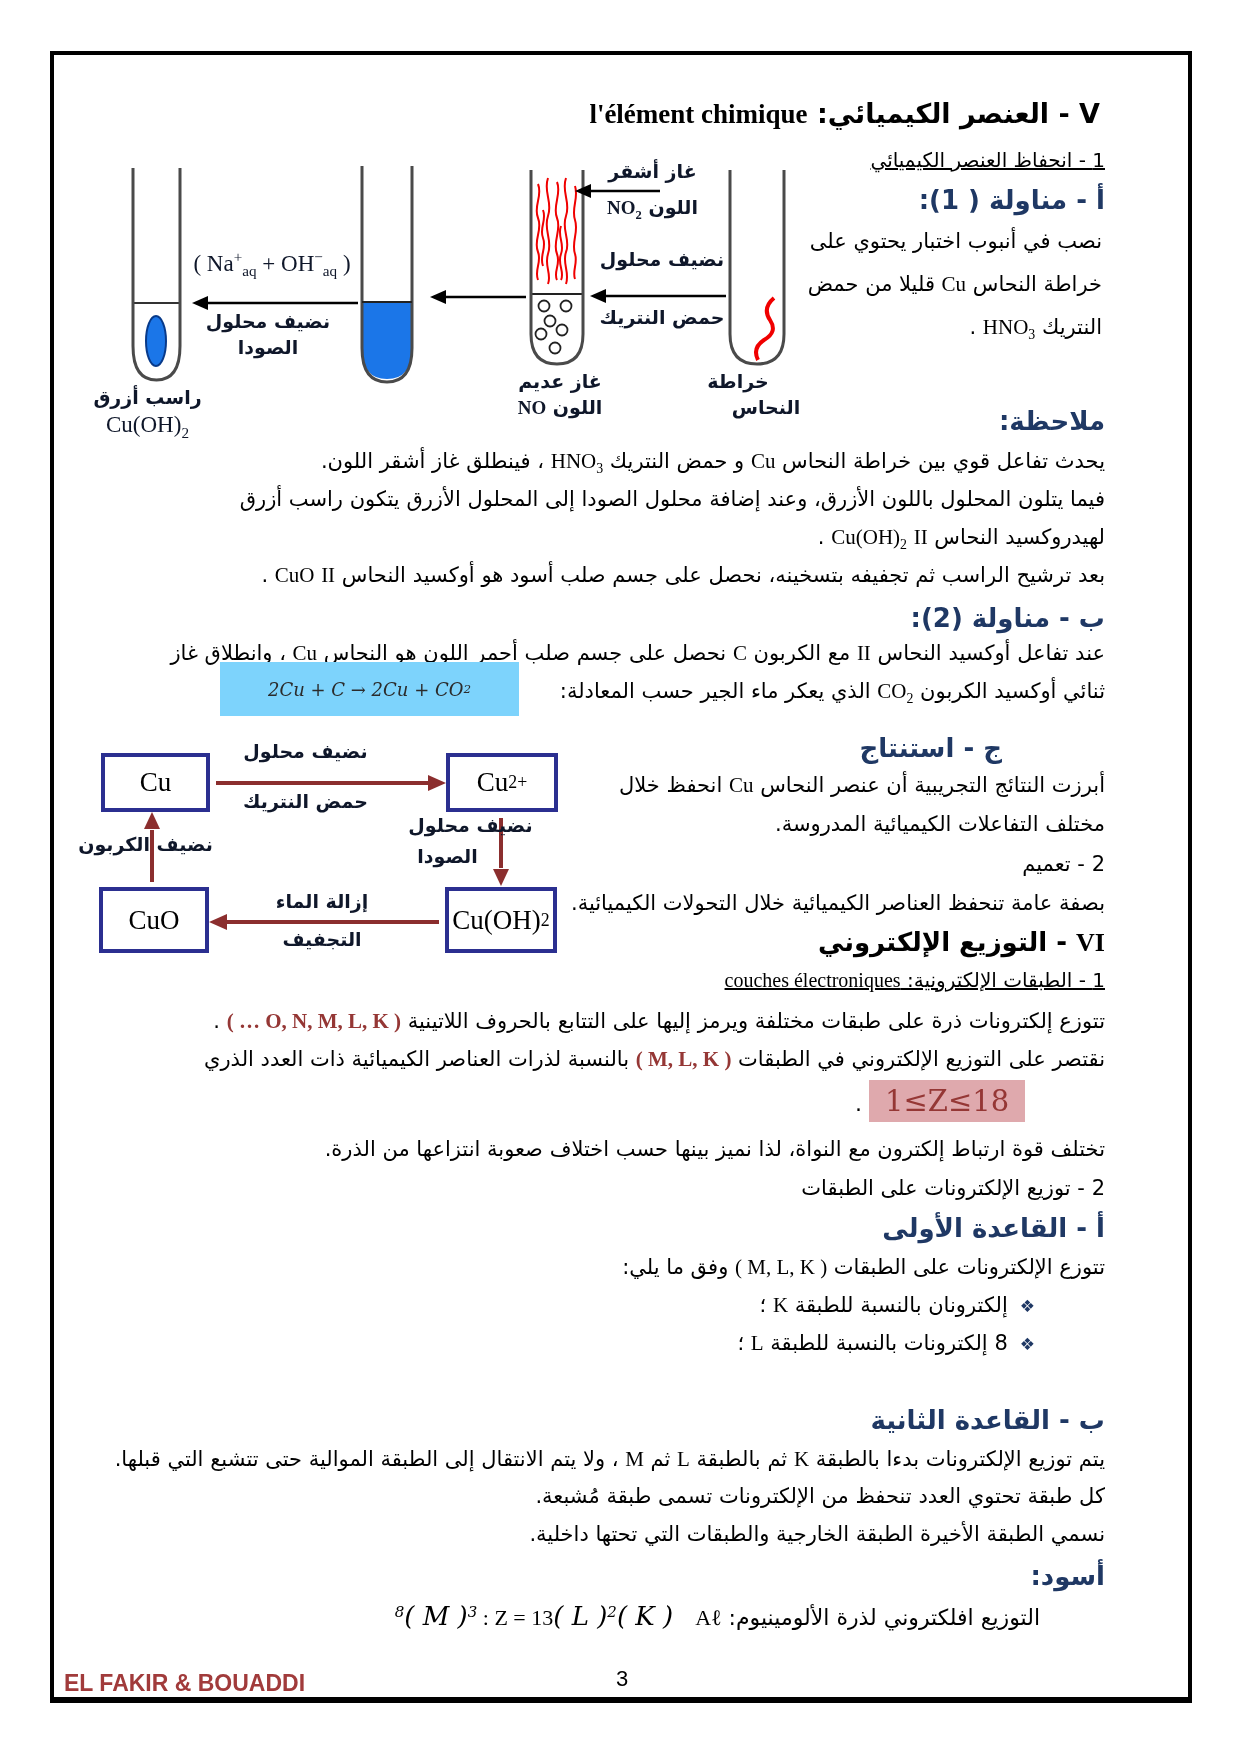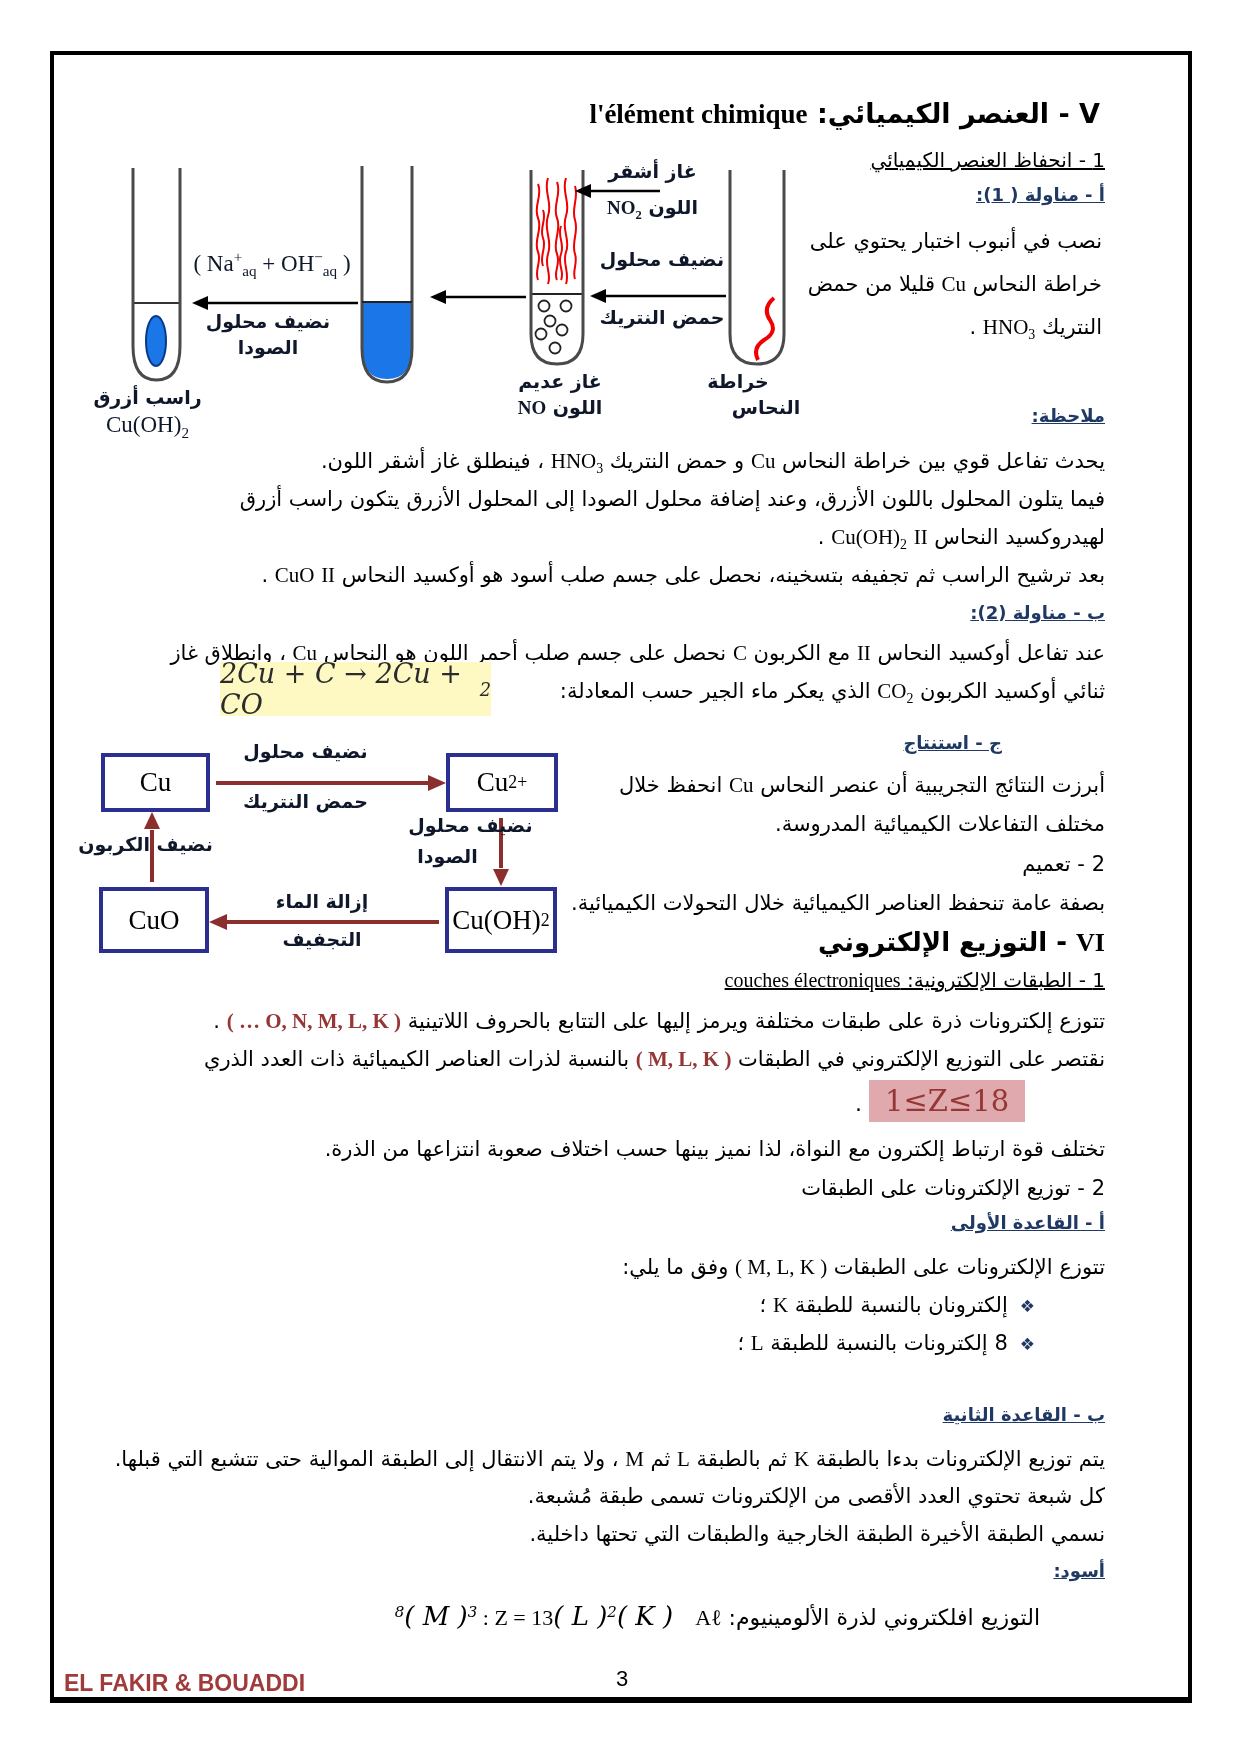--- a/index.html
+++ b/index.html
@@ -3,29 +3,29 @@
 <meta charset="utf-8">
 <style>
   html,body{margin:0;padding:0;background:#e8e8e8}
   .page{position:relative;width:1240px;height:1754px;background:#fff;overflow:hidden;
         font-family:"DejaVu Sans",sans-serif;color:#000}
   .frame{position:absolute;left:50px;top:51px;width:1142px;height:1652px;box-sizing:border-box;
          border:4px solid #000;border-bottom-width:6px}
   .t{position:absolute;white-space:nowrap;direction:rtl;font-size:21px;line-height:1.45;color:#000}
   .und{}
   .big{font-size:27px;font-weight:bold}
-  .nav{color:#1F3864;font-weight:bold;font-size:18px;text-decoration:underline}
+  .nav{color:#1F3864;font-weight:bold;font-size:26px;}
   .sub-head{font-size:20px;text-decoration:underline}
   .lbl{position:absolute;white-space:nowrap;direction:rtl;text-align:center;
        font-size:19px;font-weight:bold;color:#0f172a}
   .serif{font-family:"Liberation Serif","DejaVu Serif",serif}
   .ltr{direction:ltr}
-  .eqbox{position:absolute;left:220px;top:662px;width:271px;height:54px;background:#fef9c3;
+  .eqbox{position:absolute;left:220px;top:662px;width:299px;height:54px;background:#7dd3fc;
          display:flex;align-items:center;justify-content:center;direction:ltr;
-         font-size:27px;color:#2b2b2b}
+         font-size:18px;color:#2b2b2b}
   .zline{position:absolute;left:855px;top:1080px;direction:rtl;white-space:nowrap;font-size:22px}
   .zbox{display:inline-block;background:#DFA9AD;color:#953735;padding:4px 16px;
         font-family:"DejaVu Serif",serif;font-size:29px}
   .fbox{position:absolute;box-sizing:border-box;border:4px solid #2B2F90;background:#fff;
         display:flex;align-items:center;justify-content:center;
         font-family:"Liberation Serif","DejaVu Serif",serif;font-size:27px;color:#000}
   .bullet{color:#1F3864;font-size:17px;margin-left:12px}
   .footer-left{position:absolute;left:64px;top:1670px;font-family:"Liberation Sans",sans-serif;
                font-weight:bold;font-size:23px;color:#A13B3B;direction:ltr;white-space:nowrap}
   .pagenum{position:absolute;left:616px;top:1666px;font-size:22px;
@@ -177,20 +177,20 @@
     <span class="zbox" dir="ltr">1≤Z≤18</span><span> .</span>
   </div>
   <div class="t" style="right:135px;top:1134px">تختلف قوة ارتباط إلكترون مع النواة، لذا نميز بينها حسب اختلاف صعوبة انتزاعها من الذرة.</div>
   <div class="t und" style="right:135px;top:1173px">2 - توزيع الإلكترونات على الطبقات</div>
   <div class="t nav" style="right:135px;top:1210px">أ - القاعدة الأولى</div>
   <div class="t" style="right:135px;top:1252px"><span>تتوزع الإلكترونات على الطبقات </span><span class="sg-lat" dir="ltr">( M, L, K )</span><span> وفق ما يلي:</span></div>
   <div class="t" style="right:205px;top:1290px"><span class="bullet">❖</span><span><span>إلكترونان بالنسبة للطبقة </span><span class="sg-lat">K</span><span> ؛</span></span></div>
   <div class="t" style="right:205px;top:1328px"><span class="bullet">❖</span><span><span>8 إلكترونات بالنسبة للطبقة </span><span class="sg-lat">L</span><span> ؛</span></span></div>
   <div class="t nav" style="right:135px;top:1402px">ب - القاعدة الثانية</div>
   <div class="t" style="right:135px;top:1444px"><span>يتم توزيع الإلكترونات بدءا بالطبقة </span><span class="sg-lat">K</span><span> ثم بالطبقة </span><span class="sg-lat">L</span><span> ثم </span><span class="sg-lat">M</span><span> ، ولا يتم الانتقال إلى الطبقة الموالية حتى تتشبع التي قبلها.</span></div>
-  <div class="t" style="right:135px;top:1481px"><span>كل شبعة تحتوي العدد الأقصى من الإلكترونات تسمى طبقة مُشبعة.</span></div>
+  <div class="t" style="right:135px;top:1481px"><span>كل طبقة تحتوي العدد تنحفظ من الإلكترونات تسمى طبقة مُشبعة.</span></div>
   <div class="t" style="right:135px;top:1519px"><span>نسمي الطبقة الأخيرة الطبقة الخارجية والطبقات التي تحتها داخلية.</span></div>
   <div class="t nav" style="right:135px;top:1558px">أسود:</div>
   <div class="t" style="right:200px;top:1598px;font-size:22px"><span>التوزيع افلكتروني لذرة الألومينيوم: </span><span class="sg-lat">Aℓ</span><span>‏ </span><span class="sg-it" dir="ltr">( K )</span><span class="sg-itsup">2</span><span class="sg-it">( L )</span><span class="sg-itsup">8</span><span class="sg-it">( M )</span><span class="sg-itsup">3</span><span class="sg-lat"> : Z = 13</span></div>
 
   <div class="footer-left">EL FAKIR &amp; BOUADDI</div>
   <div class="pagenum">3</div>
 </div>
 
 </body></html>

